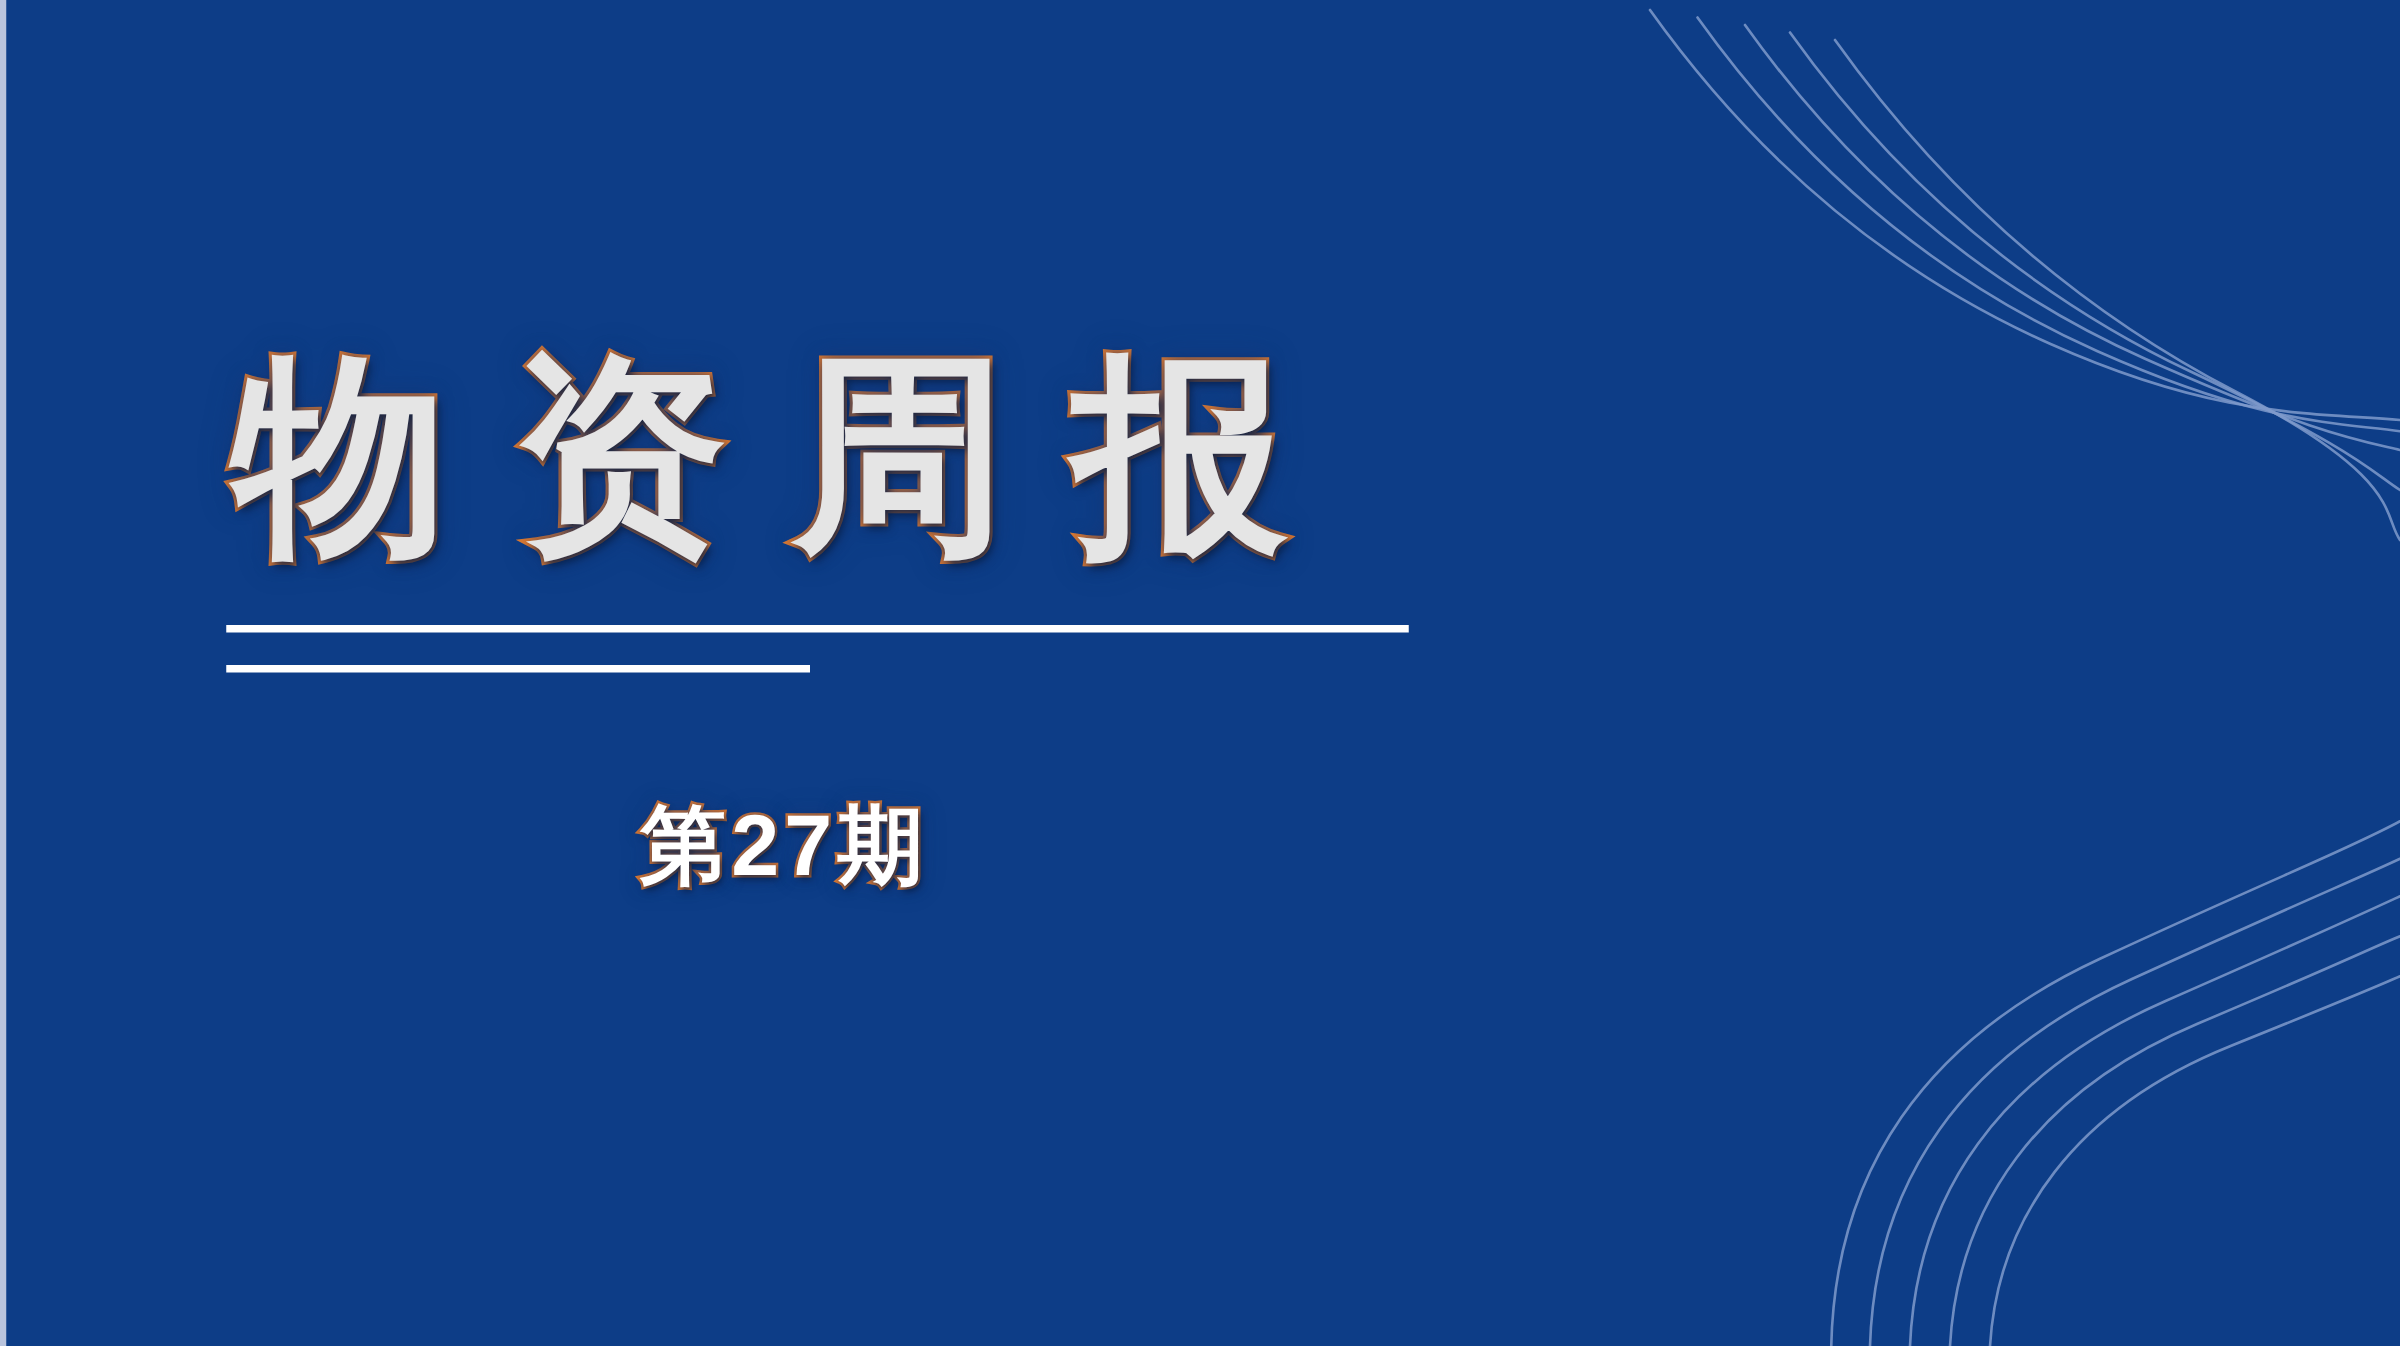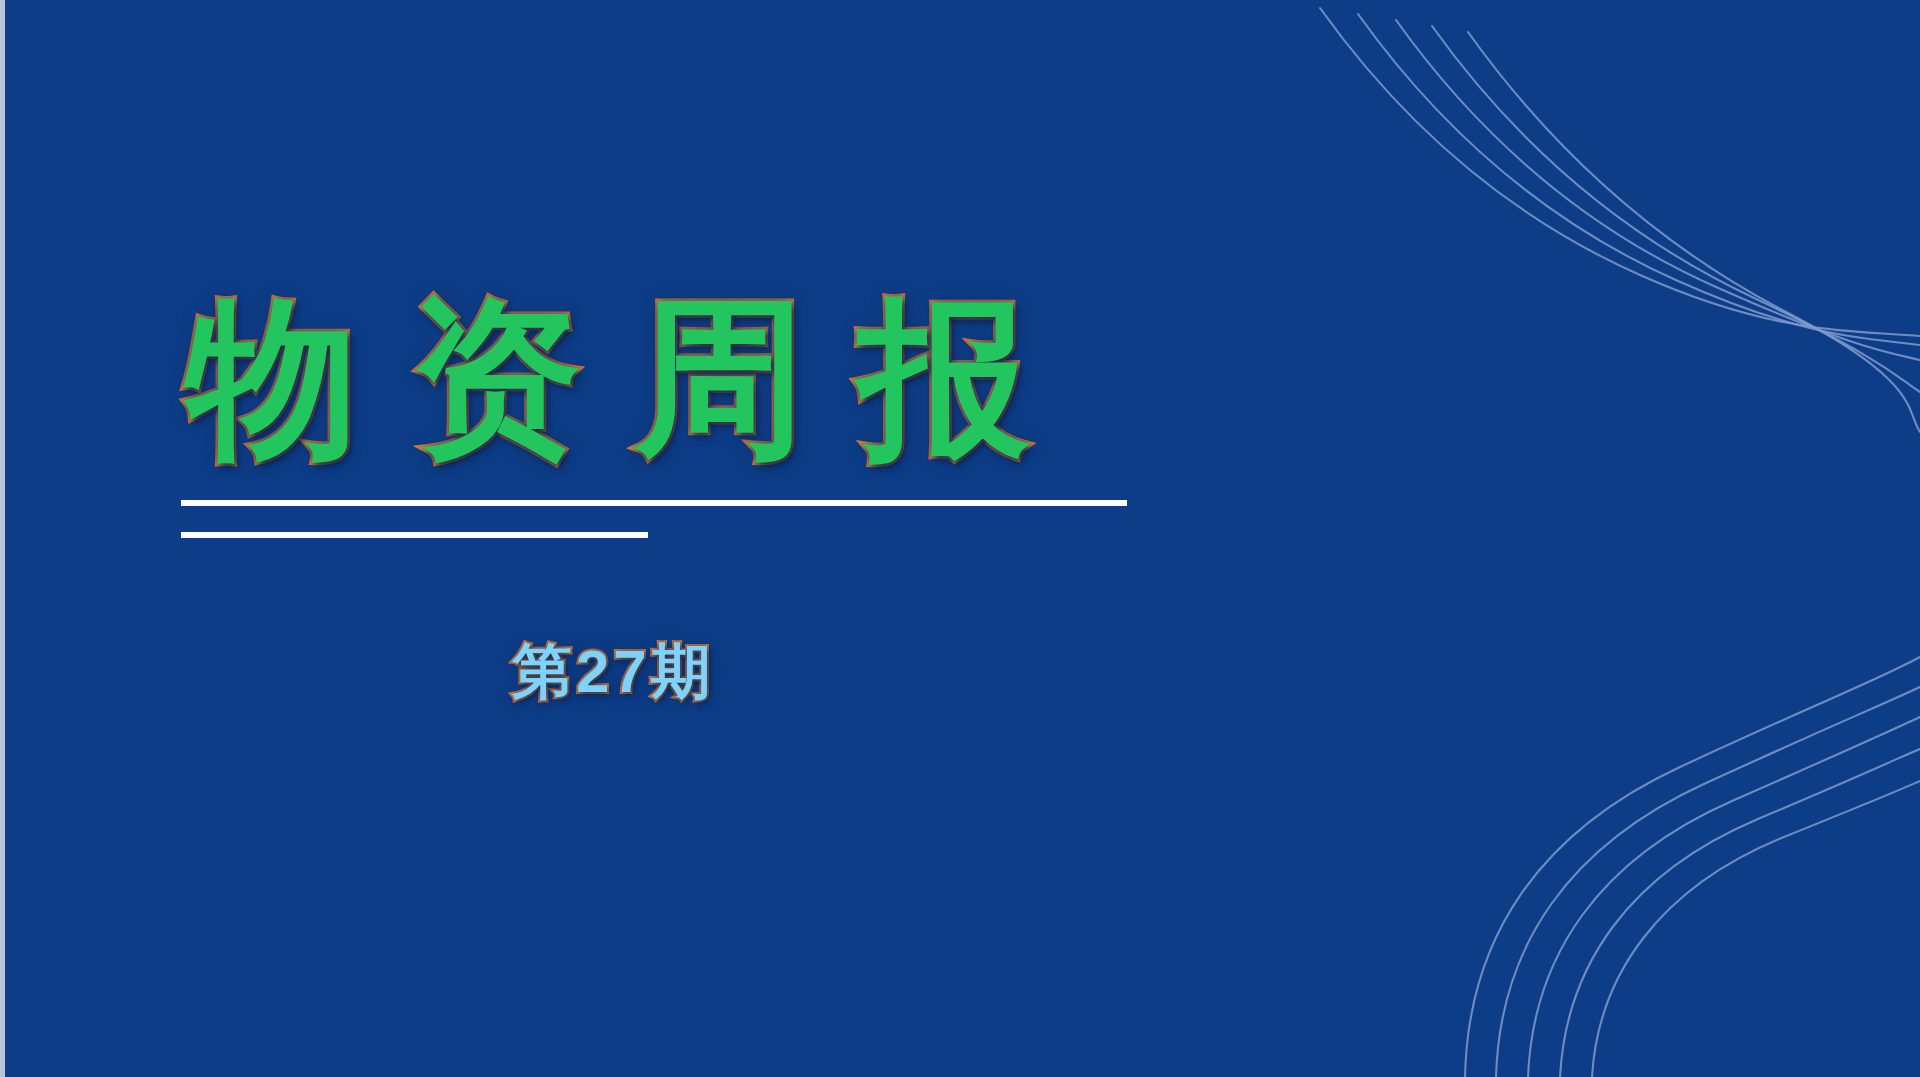--- a/index.html
+++ b/index.html
@@ -60,26 +60,26 @@
     left: 0;
     top: 0;
     width: 100%;
     height: 100%;
     z-index: 4;
   }
 
   #main-title {
     position: absolute;
     left: 186px;
-    top: 292px;
+    top: 279px;
     font-size: 172px;
     line-height: 1;
     letter-spacing: 52px;
     font-weight: 700;
-    color: #22c55e;
+    color: #e5e5e5;
     white-space: nowrap;
     -webkit-text-stroke: 5px #e07b30;
     paint-order: stroke fill;
     text-shadow:
        3px 4px 7px rgba(5,25,60,.75),
        0 0 14px rgba(20,50,110,.55),
        0 0 26px rgba(30,60,120,.35);
   }
 
   #rule-long {
@@ -96,25 +96,25 @@
     top: 532px;
     width: 467px;
     height: 6px;
     background: #ffffff;
   }
 
   #subtitle {
     position: absolute;
     left: 512px;
     top: 642px;
-    font-size: 60px;
+    font-size: 69px;
     line-height: 1;
     letter-spacing: 4px;
     font-weight: 700;
-    color: #7dd3fc;
+    color: #ffffff;
     white-space: nowrap;
     -webkit-text-stroke: 4px #e07b30;
     paint-order: stroke fill;
     text-shadow:
        2px 3px 6px rgba(5,25,60,.75),
        0 0 12px rgba(20,50,110,.5),
        0 0 22px rgba(30,60,120,.32);
   }
 </style>
 </head>

